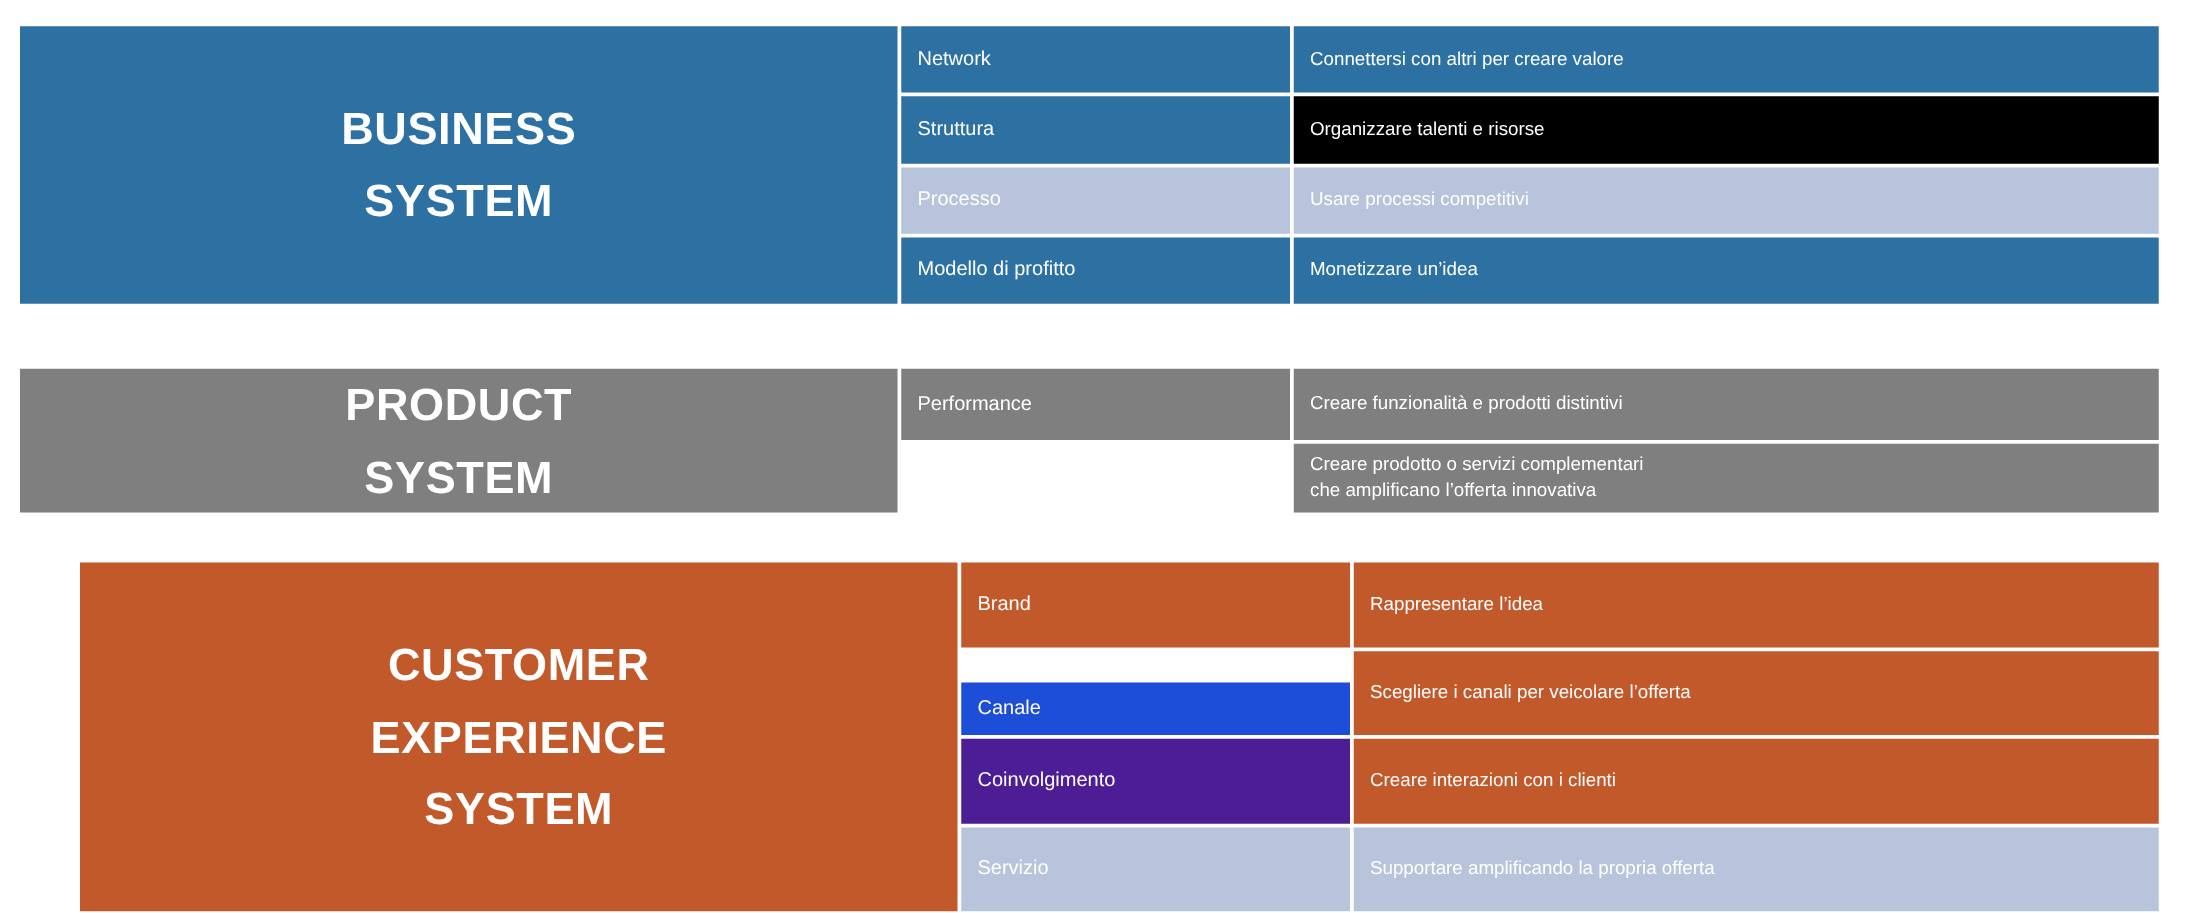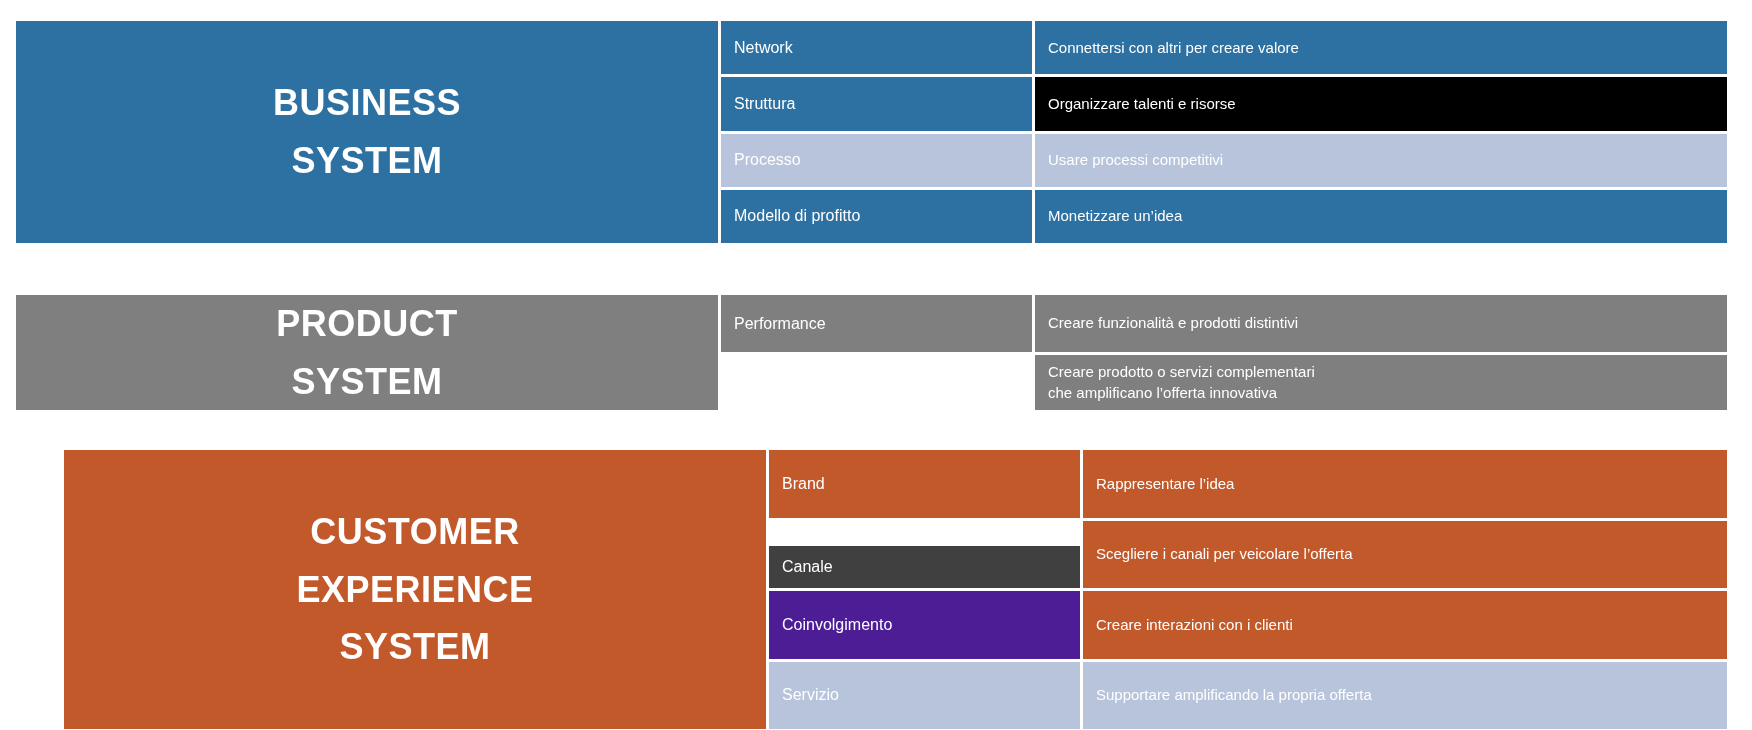--- a/index.html
+++ b/index.html
@@ -92,20 +92,20 @@
 che amplificano l’offerta innovativa</div>
     </div>
     <div class="section" id="section-2">
       <div class="title-panel" style="background: rgb(194, 89, 43); grid-row: 1 / span 4;">
         <div>CUSTOMER</div>
         <div>EXPERIENCE</div>
         <div>SYSTEM</div>
       </div>
       <div class="cell label-cell" style="background: rgb(194, 89, 43); grid-row: 1;">Brand</div>
       <div class="cell desc-cell" style="background: rgb(194, 89, 43); grid-row: 1;">Rappresentare l’idea</div>
-      <div class="cell label-cell" style="background: #404040; grid-row: 2; margin-top: 25px;">Canale</div>
+      <div class="cell label-cell" style="background: #1d4ed8; grid-row: 2; margin-top: 25px;">Canale</div>
       <div class="cell desc-cell" style="background: rgb(194, 89, 43); grid-row: 2;">Scegliere i canali per veicolare l’offerta</div>
       <div class="cell label-cell" style="background: #4c1d95; grid-row: 3;">Coinvolgimento</div>
       <div class="cell desc-cell" style="background: rgb(194, 89, 43); grid-row: 3;">Creare interazioni con i clienti</div>
       <div class="cell label-cell" style="background: rgb(183, 196, 219); grid-row: 4;">Servizio</div>
       <div class="cell desc-cell" style="background: rgb(183, 196, 219); grid-row: 4;">Supportare amplificando la propria offerta</div>
     </div>
   </div>
 
 </body></html>

